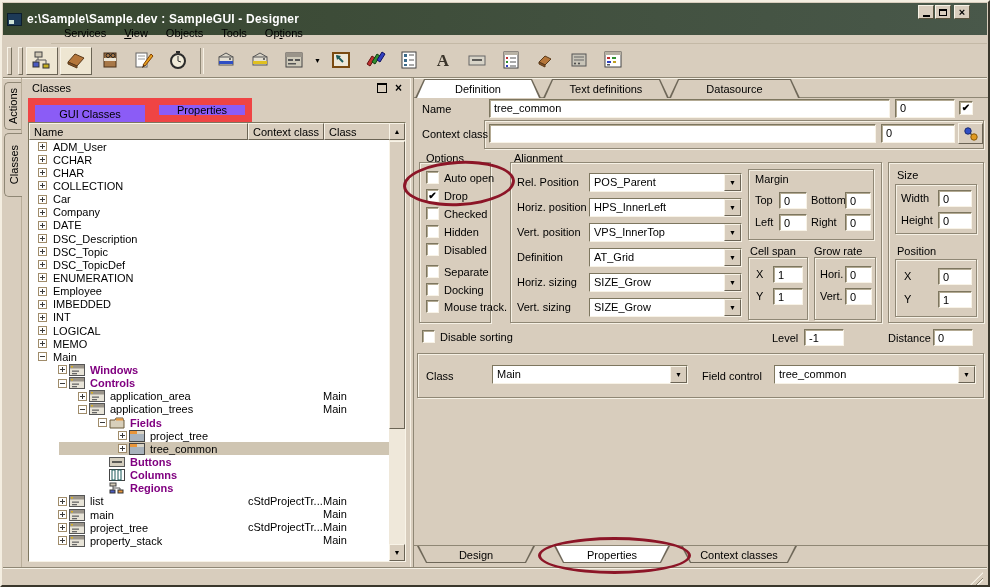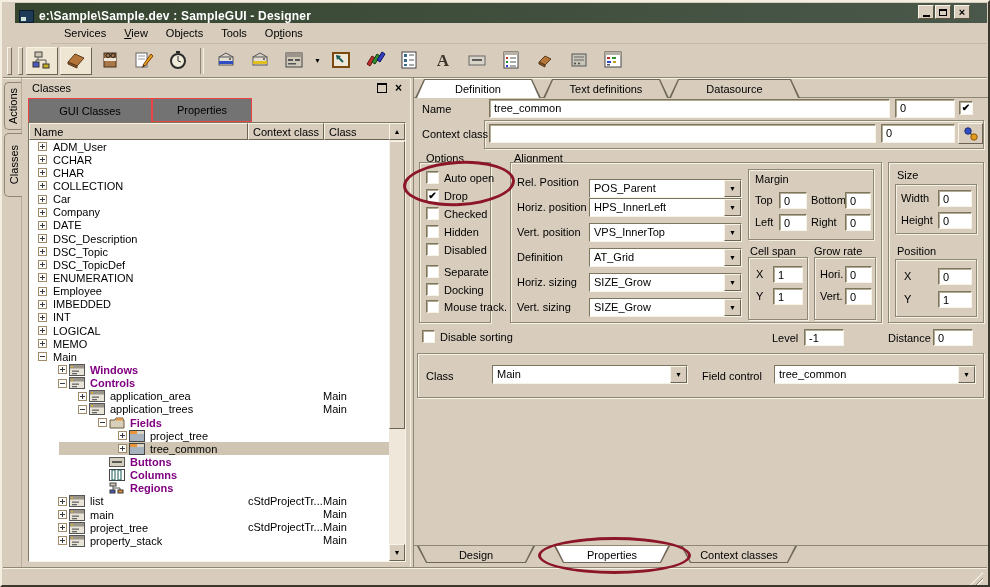--- a/index.html
+++ b/index.html
@@ -1,20 +1,20 @@
 <!DOCTYPE html>
 <html><head>
 <meta charset="utf-8">
 <style>
   html,body{margin:0;padding:0;background:#555;font-family:"Liberation Sans",sans-serif;}
   .window{position:relative;width:990px;height:587px;background:#d8cdbd;overflow:hidden;
     border:2px solid;border-color:#f4eee1 #3a372c #3a372c #f4eee1;box-sizing:border-box;
     font-size:11px;color:#000;}
   
-  .titlebar{position:absolute;left:1px;top:1px;right:1px;height:20px;background:linear-gradient(90deg,#37462f,#49584a);display:flex;align-items:flex-end;margin-left:12px;}
+  .titlebar{position:absolute;left:1px;top:1px;right:1px;height:32px;background:linear-gradient(90deg,#37462f,#49584a);display:flex;align-items:center;}
   .title-icon{width:13px;height:11px;margin:0 5px 0 4px;background:#1d3a57;border:1px solid #0c1d2d;position:relative;}
   .title-icon::after{content:"";position:absolute;left:1px;bottom:1px;width:5px;height:4px;background:#cfe3d8;}
   .title-text{color:#fff;font-weight:bold;font-size:12px;letter-spacing:.2px;}
   .tb-btn{position:absolute;top:3px;width:16px;height:14px;background:#d8cdbd;
     border:1px solid;border-color:#f8f3e7 #5a543f #5a543f #f8f3e7;
     display:flex;align-items:center;justify-content:center;font-size:9px;font-weight:bold;color:#000;box-sizing:border-box;}
   .tb-min{right:54px}.tb-max{right:37px}.tb-close{right:18px}
   .glyph-min{width:7px;height:2px;background:#000;margin-top:7px;}
   .glyph-max{width:8px;height:7px;border:1px solid #000;border-top:2px solid #000;box-sizing:border-box;}
   .glyph-close{font-size:11px;line-height:10px;font-weight:bold;}
@@ -31,21 +31,21 @@
   
   .side-tab{position:absolute;left:2px;width:17px;background:#d8cdbd;border:1px solid #8f8775;border-right:none;border-radius:5px 0 0 5px;box-sizing:border-box;display:flex;align-items:center;justify-content:center;}
   .side-tab span{writing-mode:vertical-rl;transform:rotate(180deg);font-size:11px;}
   .side-strip{position:absolute;left:19px;top:76px;width:1px;height:489px;background:#b8ad99;}
   
   .left-panel{position:absolute;left:20px;top:76px;width:388px;height:489px;}
   .lp-title{position:absolute;left:10px;top:4px;}
   .lp-float{position:absolute;left:352px;top:3px;width:15px;height:14px;display:flex;align-items:center;justify-content:center;}
   .lp-float i{display:block;width:8px;height:7px;border:1px solid #000;border-top:2px solid #000;}
   .lp-close{position:absolute;left:369px;top:3px;width:15px;height:14px;text-align:center;font-weight:bold;font-size:12px;line-height:14px;}
-  .lp-tab{position:absolute;top:20px;height:24px;background:#737373;border:1px solid #ef4444;box-sizing:border-box;display:flex;align-items:center;justify-content:center;}
+  .lp-tab{position:absolute;top:20px;height:24px;background:#8b5cf6;border:7px solid #ef4444;box-sizing:border-box;display:flex;align-items:center;justify-content:center;}
   .lp-tab.active{border-bottom:none;z-index:2;}
   .listbox{position:absolute;left:6px;top:44px;width:378px;height:440px;background:#fff;
     border:1px solid;border-color:#7d765f #f8f3e7 #f8f3e7 #7d765f;box-sizing:border-box;}
   .col-hdr{position:absolute;top:0;height:17px;background:#d8cdbd;
     border:1px solid;border-color:#f8f3e7 #6b6455 #6b6455 #f8f3e7;box-sizing:border-box;
     display:flex;align-items:center;padding-left:4px;overflow:hidden;}
   .tree-area{position:absolute;left:0;top:17px;width:360px;height:421px;overflow:hidden;}
   .tree-row{position:relative;height:13.15px;display:flex;align-items:center;white-space:nowrap;}
   .exp{width:9px;height:9px;box-sizing:border-box;border:1px solid #a08c6a;background:#fff;position:relative;flex:none;}
   .exp::before{content:"";position:absolute;left:1px;top:3px;width:5px;height:1px;background:#3a3a3a;}
@@ -659,21 +659,21 @@
       </div>
       <div class="chk-row" style="left: 6px; top: 137px; width: 78px;">
         <div class="chk"></div>
         <span class="clabel">Mouse track.</span>
       </div>
     </div>
 
   <span class="rlabel" style="left:512px;top:150px;">Alignment</span>
   <div class="gbox" style="left:508px;top:160px;width:372px;height:161px;" id="align-box">
       <span class="rlabel" style="left: 6px; top: 13px;">Rel. Position</span>
-      <div class="combo" style="left: 78px; top: 16px; width: 153px;">
+      <div class="combo" style="left: 78px; top: 10px; width: 153px;">
         <span class="cval">POS_Parent</span>
         <span class="cbtn">
           <span>▼</span>
         </span>
       </div>
       <span class="rlabel" style="left: 6px; top: 38px;">Horiz. position</span>
       <div class="combo" style="left: 78px; top: 35px; width: 153px;">
         <span class="cval">HPS_InnerLeft</span>
         <span class="cbtn">
           <span>▼</span>

